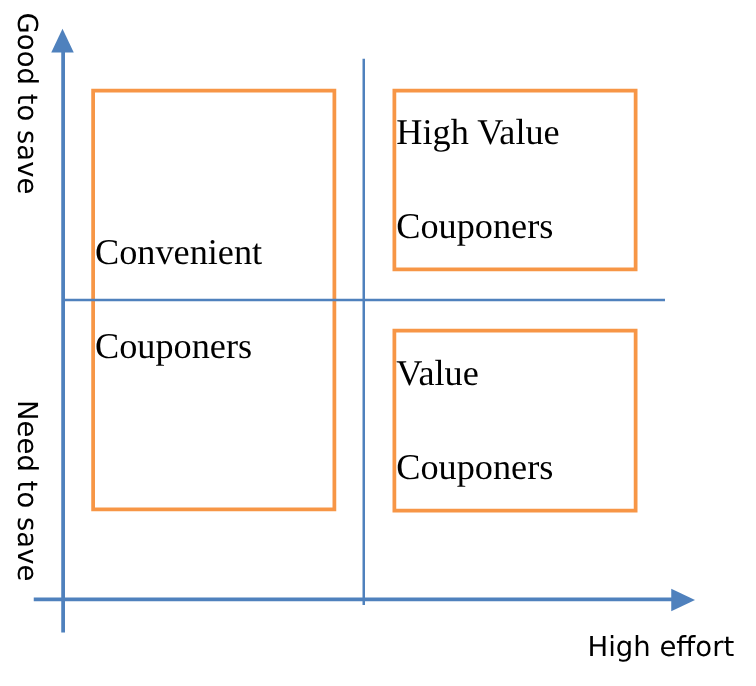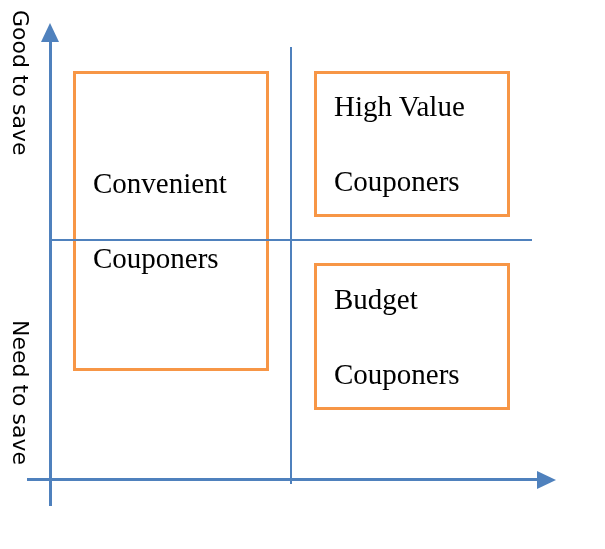--- a/index.html
+++ b/index.html
@@ -25,25 +25,25 @@
   #x-arrow {
     left:537px; top:471px;
     border-top:9px solid transparent; border-bottom:9px solid transparent;
     border-left:19px solid var(--axis-blue,#4f81bd);
   }
   
   .qbox {
     position:absolute; box-sizing:border-box;
     border:3px solid var(--box-orange,#f79646); background:#ffffff;
     display:flex; flex-direction:column; justify-content:center;
-    row-gap:40px; padding-left:17px;
+    row-gap:40px; 
     font-family:"Liberation Serif","DejaVu Serif",serif;
     font-size:29px; line-height:1.2; color:#000;
   }
-  #box-convenient { left:73px;  top:71px;  width:196px; height:300px; }
+  #box-convenient { left:73px;  top:71px;  width:196px; height:338px; }
   #box-highvalue  { left:314px; top:71px;  width:196px; height:146px; }
   #box-budget     { left:314px; top:263px; width:196px; height:147px; }
   .qbox span { white-space:nowrap; }
   
   .axis-label { position:absolute; font-size:22px; white-space:nowrap; }
   .v-label { writing-mode:vertical-rl; }
   #label-good-to-save { left:8px;  top:10px;  }
   #label-need-to-save { left:8px;  top:320px; }
   #label-low-effort   { left:86px; top:504px; }
   #label-high-effort  { left:470px; top:506px; }
@@ -65,20 +65,21 @@
     <span>Couponers</span>
   </div>
   <div class="line" id="mid-h-line"></div>
 
   <div class="qbox" id="box-highvalue">
     <span>High Value</span>
     <span>Couponers</span>
   </div>
 
   <div class="qbox" id="box-budget">
-    <span>Budget</span>
+    <span>Value</span>
     <span>Couponers</span>
   </div>
 
   <div class="axis-label v-label" id="label-good-to-save">Good to save</div>
   <div class="axis-label v-label" id="label-need-to-save">Need to save</div>
+  <div class="axis-label" id="label-high-effort">High effort</div>
 
 </div>
 
 </body></html>

